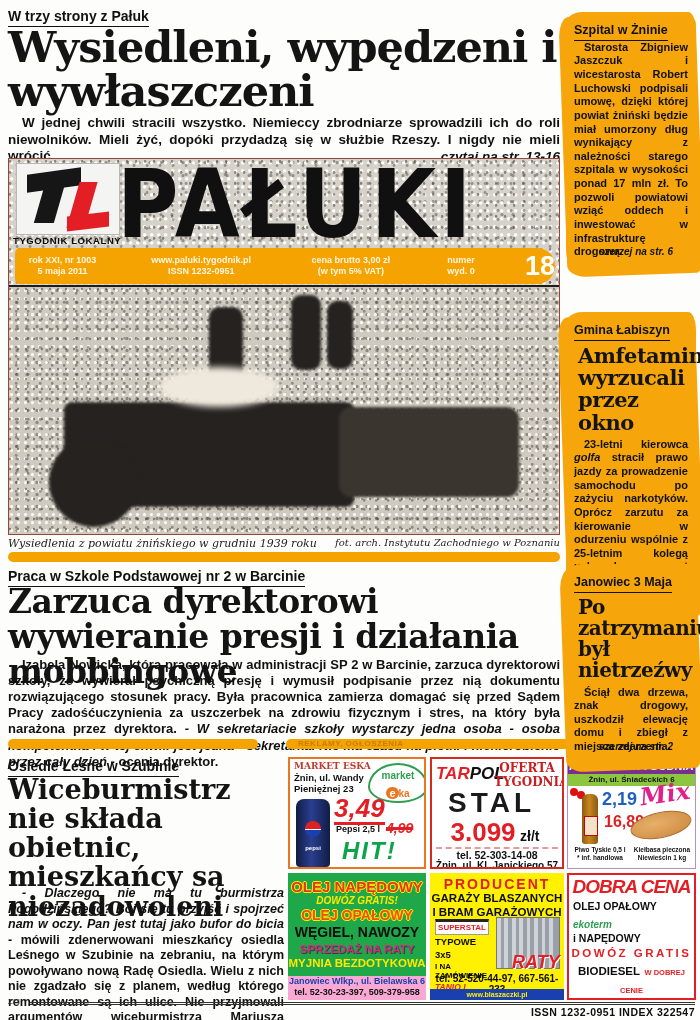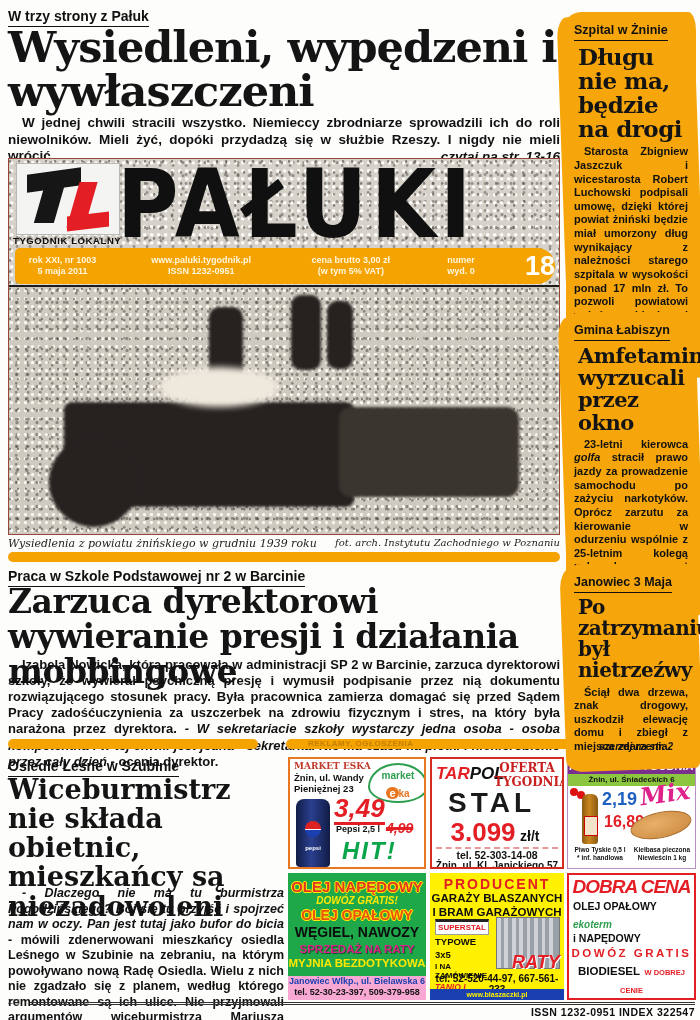--- a/index.html
+++ b/index.html
@@ -63,21 +63,21 @@
       radial-gradient(circle at 60% 70%, rgba(70,65,58,.48) 1px, transparent 1.8px),
       radial-gradient(circle at 35% 45%, rgba(252,250,244,.95) 1.1px, transparent 2.1px),
       radial-gradient(circle at 80% 30%, rgba(50,45,40,.42) 1.2px, transparent 2px);
     background-size:8px 10px,12px 9px,7px 8px,10px 12px;}
   .ph{position:absolute;background:#262220;filter:blur(1.5px);}
 
   .caption-row{left:8px;top:537px;width:552px;display:flex;justify-content:space-between;
     font-family:"DejaVu Serif","Liberation Serif",serif;font-style:italic;color:#222;}
 
   .obar{height:10px;background:#F5A300;border-radius:6px;}
-  .obar-label{font:700 8px/10px "Liberation Sans",sans-serif;color:#C47E00;padding-left:22px;letter-spacing:.5px;}
+  .obar-label{font:700 8px/10px "Liberation Sans",sans-serif;color:#C47E00;padding-left:12px;letter-spacing:.5px;}
 
   
   .ad{position:absolute;box-sizing:border-box;overflow:hidden;}
   .c-red{color:#E31E24;} .c-blue{color:#1a3fae;} .c-green{color:#0aa54a;}
   .strike{text-decoration:line-through;text-decoration-thickness:2.5px;}
   .outline-y{text-shadow:1px 0 #ffe800,-1px 0 #ffe800,0 1px #ffe800,0 -1px #ffe800;}
   .dashed{border-top:2px dashed #e89a9a;}
 
   .footer-rule{left:30px;top:1002px;width:665px;height:3px;border-top:1.5px solid #333;border-bottom:1px solid #333;box-sizing:border-box;}
 </style>
@@ -162,21 +162,20 @@
     <span class="kicker">Osiedle Leśne w Szubinie</span>
   </div>
   <h3 class="abs hl h3" style="left:8px;top:775px;width:278px;">Wiceburmistrz nie składa obietnic, mieszkańcy są niezadowoleni</h3>
   <p class="bt abs" style="left:8px;top:886px;width:276px;font-size:12.5px;">
     <i>- Dlaczego nie ma tu burmistrza Pogodzińskiego? Boi się tu przyjść i spojrzeć nam w oczy. Pan jest tutaj jako bufor do bicia </i><span>- mówili zdenerwowani mieszkańcy osiedla Leśnego w Szubinie na zebraniu, na którym powoływano nową Radę Osiedla. Wielu z nich nie zgadzało się z planem, według którego remontowane są ich ulice. Nie przyjmowali argumentów wiceburmistrza Mariusza Piotrkowskiego.</span>
     
   </p>
 
   <div class="blob" style="top:12px;">
     <span class="kicker small">Szpital w Żninie</span>
-    <div class="hl sb-h" style="margin:4px 0 4px 4px;">Długu nie ma, będzie na drogi</div>
     <p class="sb-bt">
       <span>Starosta Zbigniew Jaszczuk i wicestarosta Robert Luchowski podpisali umowę, dzięki której powiat żniński będzie miał umorzony dług wynikający z należności starego szpitala w wysokości ponad 17 mln zł. To pozwoli powiatowi wziąć oddech i inwestować w infrastrukturę drogową.</span>
       <span class="sb-readmore">szerzej na str. 6</span>
     </p>
   </div>
 
   <div class="blob" style="top:312px;">
     <span class="kicker small">Gmina Łabiszyn</span>
     <div class="hl sb-h2" style="margin:4px 0 4px 4px;font-size:21px;">Amfetaminę wyrzucali przez okno</div>
     <p class="sb-bt">

